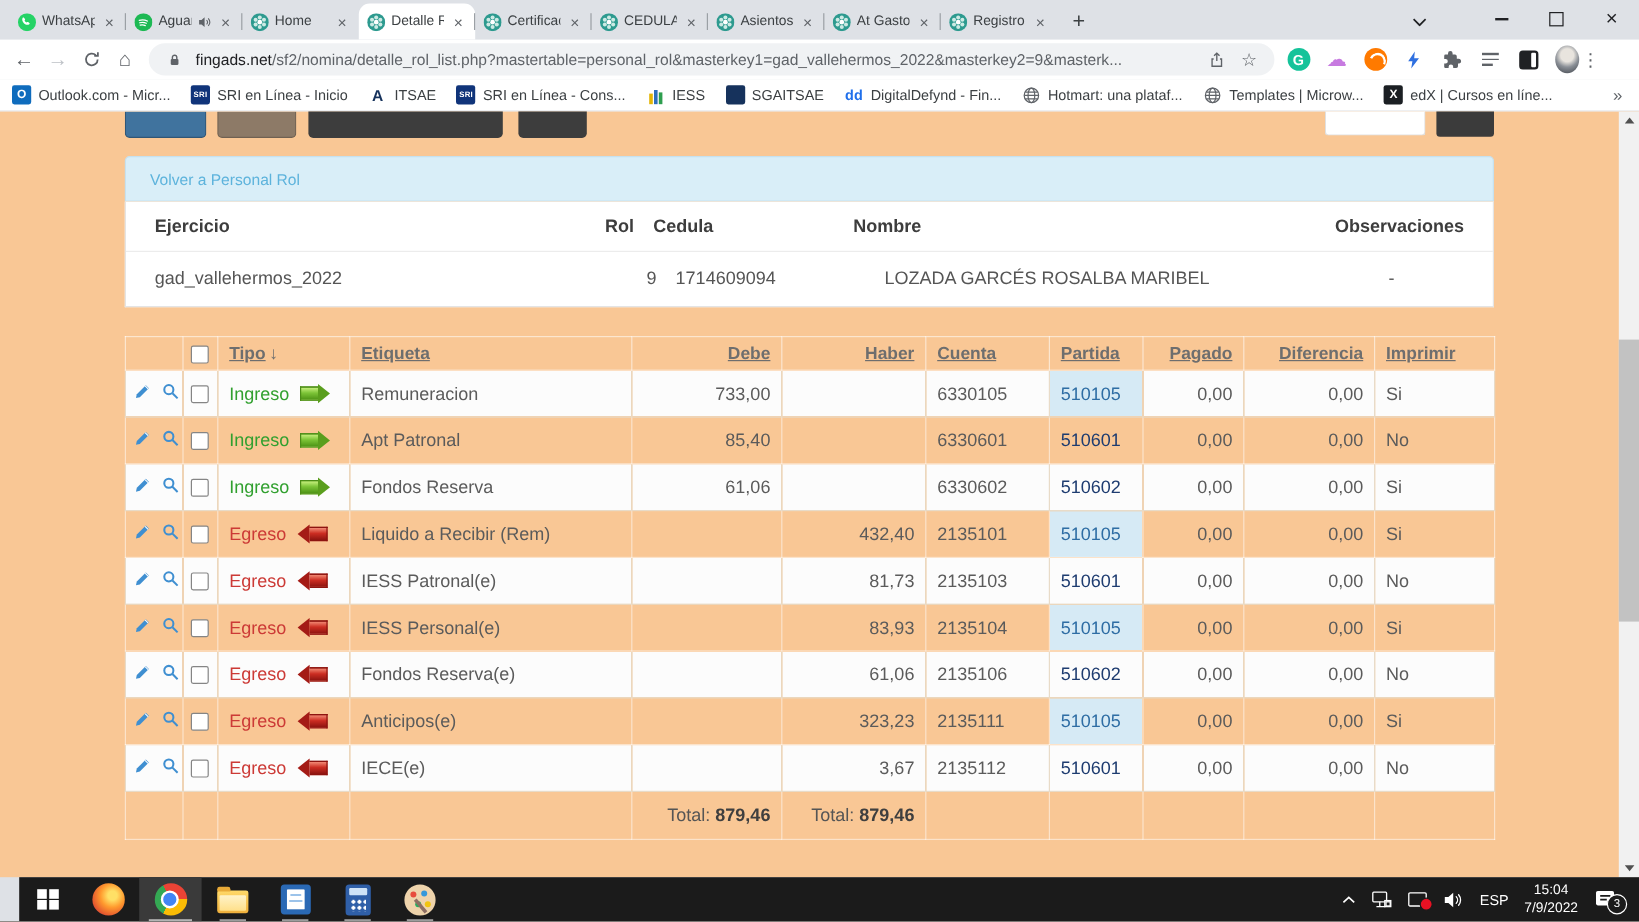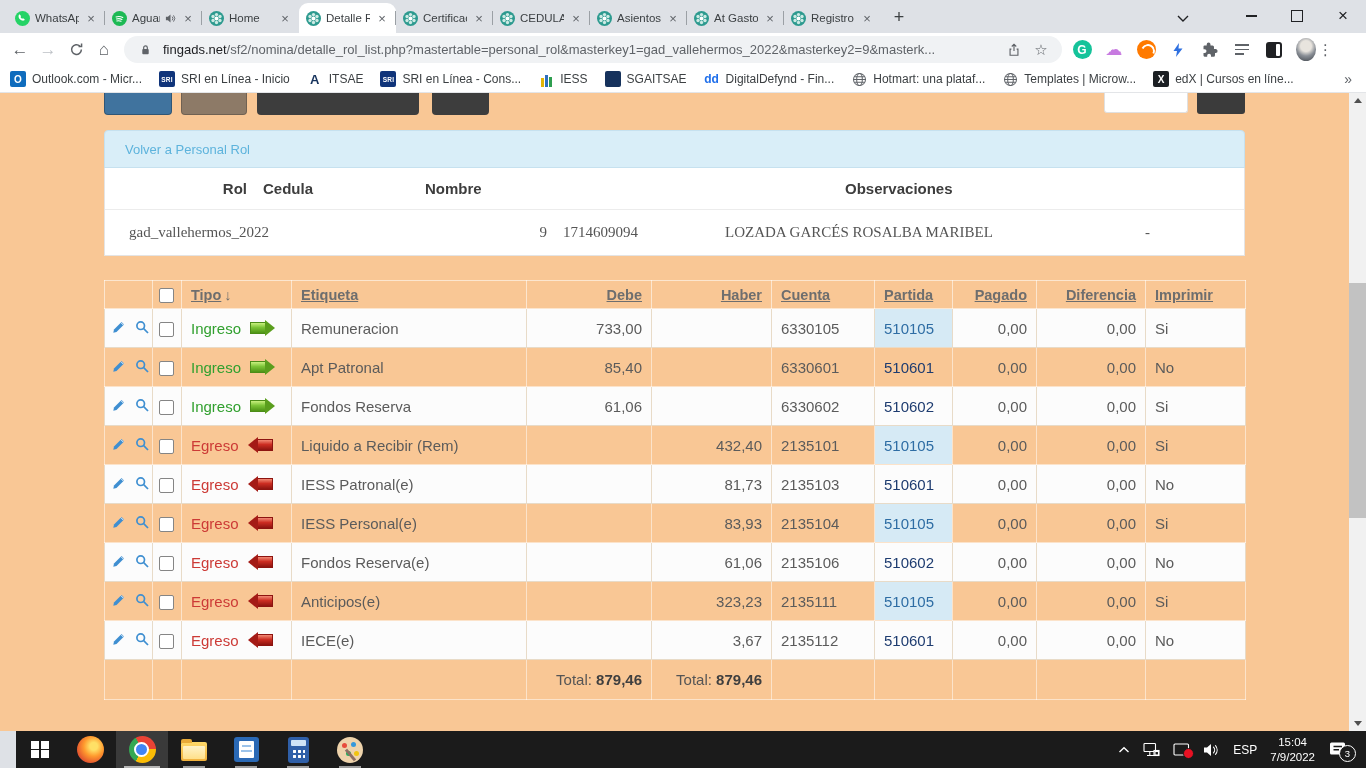--- a/index.html
+++ b/index.html
@@ -91,25 +91,25 @@
   .infobar{position:absolute;left:104px;top:37px;width:1141px;height:38px;box-sizing:border-box;
     background:var(--c-info-bg,#d9eef8);border:1px solid #c6e1ef;border-radius:4px 4px 0 0;
     display:flex;align-items:center;padding-left:20px;}
   .back-link{font-size:13px;color:var(--c-info-link,#5db3dc);cursor:pointer;}
   .page-title{font-size:15.5px;color:var(--c-info-title,#47809f);margin-left:13px;}
 
   .master{position:absolute;left:104px;top:75px;width:1141px;height:88px;background:#fff;
     border:1px solid #e4e4e4;border-top:none;box-sizing:border-box;}
   .master-row{display:flex;padding:0 24px;align-items:center;box-sizing:border-box;}
   .master-head{height:42px;border-bottom:1px solid #ececec;font-weight:bold;font-size:15px;color:#3d3d3d;}
-  .master-data{height:44px;font-size:15px;color:#555;font-family:Liberation Serif, serif;}
+  .master-data{height:44px;font-size:15px;color:#555;}
   .mc1{width:300px;}
   .mc2{width:118px;text-align:right;}
   .mc3{width:178px;padding-left:16px;box-sizing:border-box;}
-  .mc4{width:420px;}
+  .mc4{width:420px;margin-left:12px;}
   .mc5{flex:1;}
 
   
   table.rol{position:absolute;left:104px;top:187px;width:1141px;border-collapse:collapse;table-layout:fixed;font-size:15px;}
   table.rol th,table.rol td{box-sizing:border-box;padding:0 9px;overflow:hidden;white-space:nowrap;}
   table.rol thead th{background:var(--c-peach,#f9c795);height:28px;border:1px solid rgba(255,255,255,.55);text-align:left;}
   table.rol thead th a{color:var(--c-header-link,#6e6e6e);font-weight:bold;font-size:14.5px;text-decoration:underline;cursor:pointer;}
   table.rol thead th.c-r{text-align:right;}
   .sort{margin-left:3px;text-decoration:none;display:inline-block;}
   table.rol tbody td{height:39px;border:1px solid #e8dbc8;color:#5b5b5b;background:#fcfcfc;}
@@ -500,20 +500,21 @@
     <div class="pbtn pbtn-dark2"></div>
     <div class="ptop-input"></div>
     <div class="ptop-btn"></div>
 
     <div class="infobar">
       <span class="back-link">Volver a Personal Rol</span>
     </div>
 
     <div class="master">
       <div class="master-row master-head">
+        <span class="mc1">Ejercicio</span>
         <span class="mc2">Rol</span>
         <span class="mc3">Cedula</span>
         <span class="mc4">Nombre</span>
         <span class="mc5">Observaciones</span>
       </div>
       <div class="master-row master-data">
         <span class="mc1">gad_vallehermos_2022</span>
         <span class="mc2">9</span>
         <span class="mc3">1714609094</span>
         <span class="mc4">LOZADA GARCÉS ROSALBA MARIBEL</span>

